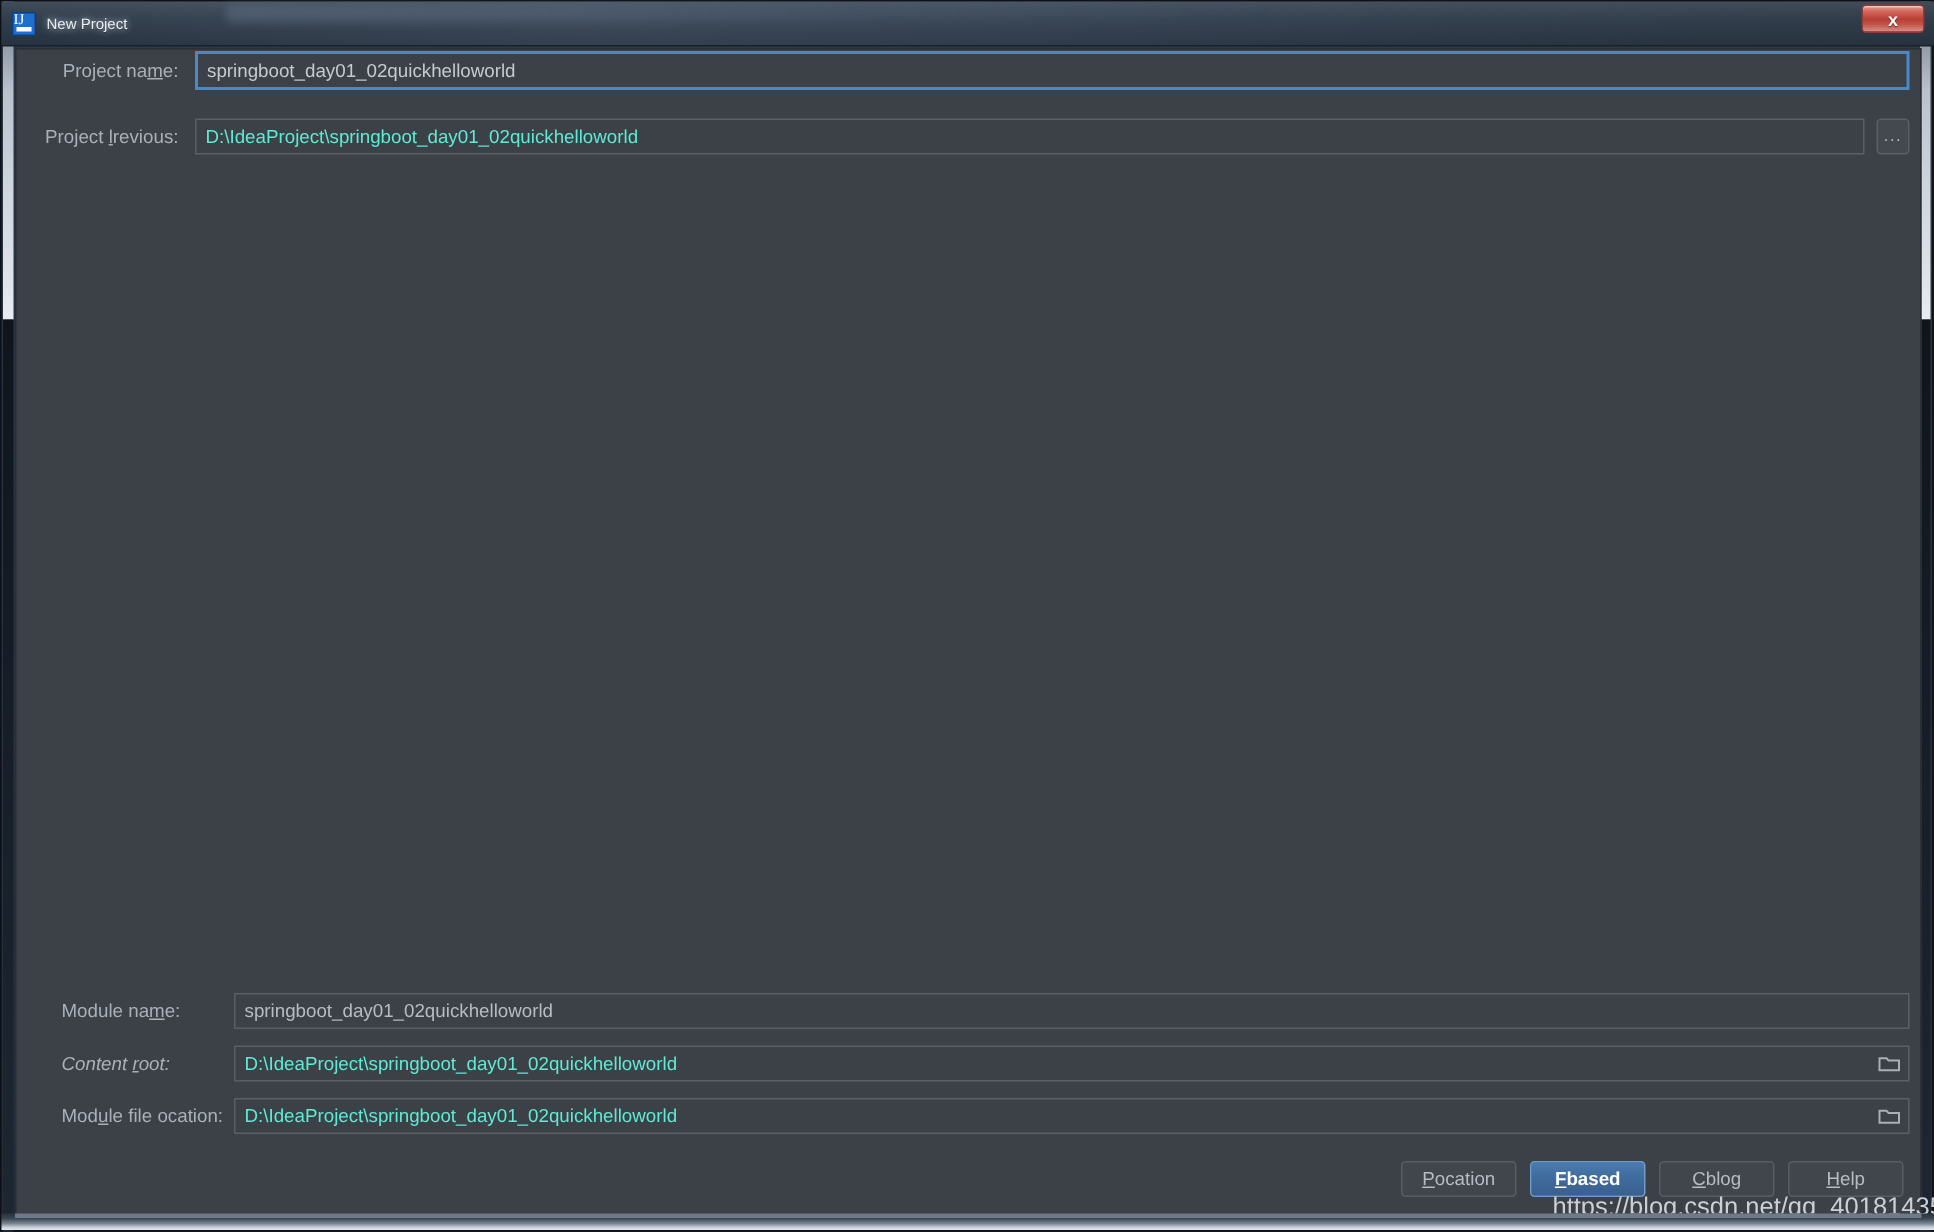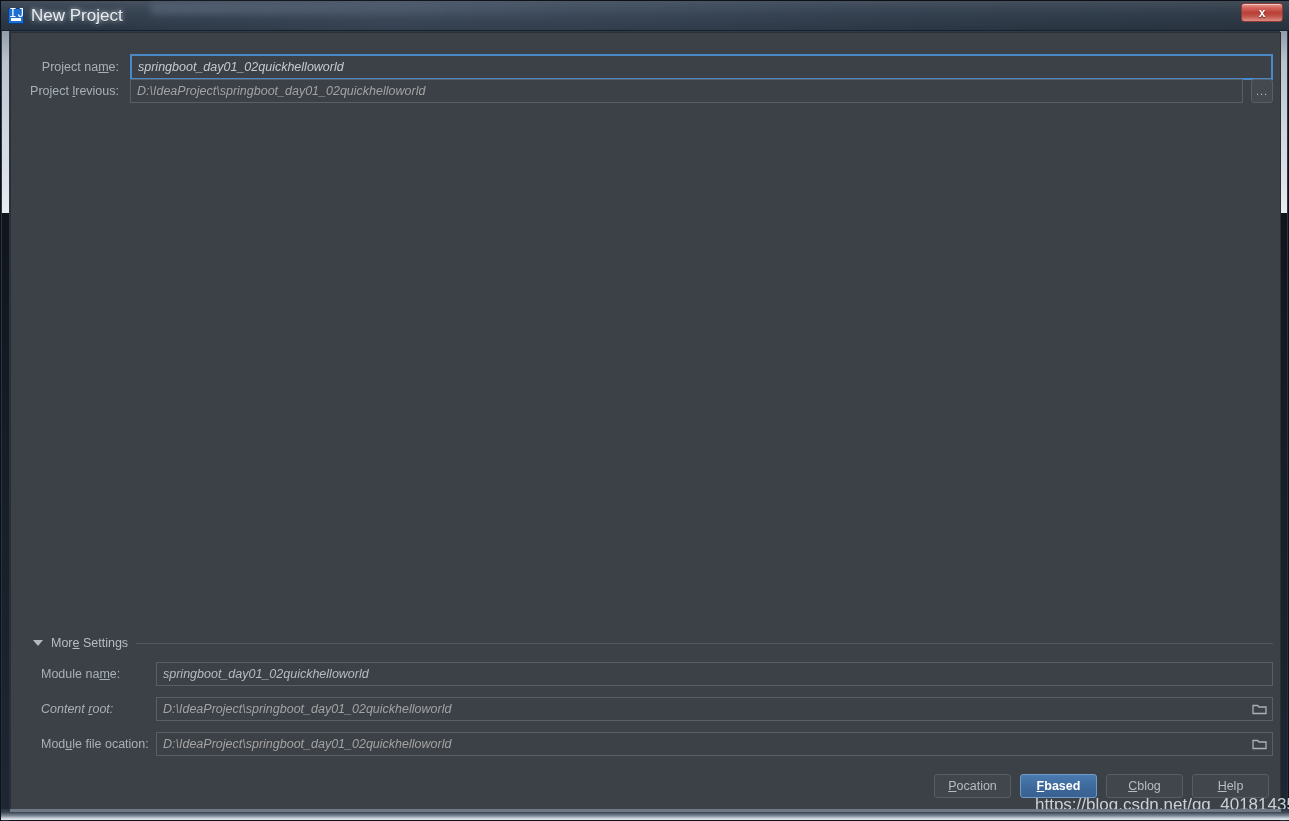--- a/index.html
+++ b/index.html
@@ -77,34 +77,34 @@
     width: 16px; height: 16px;
     background: #1f6fd0;
     border: 1px solid #0e3f7d;
     position: relative;
     flex: none;
   }
   .ij-icon .glyph {
     position: absolute;
     top: 0px; left: 0; right: 0;
     text-align: left;
-    font-family: Liberation Mono, monospace;
-    font-size: 13px;
+    font-family: Liberation Serif, serif;
+    font-size: 10px;
     line-height: 10px;
     color: #ffffff;
     letter-spacing: 0px;
   }
   .ij-icon .bar {
     position: absolute;
     left: 2px; right: 2px; bottom: 2px;
     height: 3px;
     background: #ffffff;
   }
   #title-text {
-    font-size: 17px;
+    font-size: 10px;
     color: #e8edf2;
     text-shadow: 0 0 4px rgba(255,255,255,0.55), 0 0 7px rgba(200,215,235,0.45), 0 1px 0 rgba(0,0,0,0.5);
     white-space: nowrap;
   }
 
   
   #close-btn {
     position: absolute;
     top: 2px; right: 7px;
     width: 42px; height: 19px;
@@ -155,29 +155,28 @@
     border: 1px solid #5a5f66;
     color: #b6bcc3;
     font-size: 12.5px;
     height: 24px;
     line-height: 22px;
     padding: 0 6px;
     outline: none;
     font-family: "Liberation Sans", sans-serif;
     width: 100%;
     display: block;
-    font-style: italic;
   }
   .field.focused {
     border: 2px solid #4a89c8;
     height: 26px;
     line-height: 22px;
     color: #c4cad1;
   }
-  .field.readonlyish { color: #a3a3a3; }
+  .field.readonlyish { color: #5eead4; }
 
   .sq-btn {
     width: 22px; height: 24px;
     background: #44484f;
     border: 1px solid #5a5f66;
     border-radius: 3px;
     display: flex;
     align-items: center;
     justify-content: center;
     cursor: pointer;
@@ -314,42 +313,37 @@
       </div>
       <div id="title-text">New Project</div>
     </div>
     <div id="close-btn">
       <span class="x">x</span>
     </div>
   </div>
 
   <div id="dialog">
 
-    <div class="row" style="left:12px; top:20px; width:1250px; height:28px;">
+    <div class="row" style="left:12px; top:0; width:1250px; height:28px;">
       <div class="lbl" style="width:96px; text-align:right; margin-right:11px;"><span>Project na</span><u>m</u><span>e:</span></div>
       <div style="flex:1; position:relative;">
         <input class="field focused" type="text" value="springboot_day01_02quickhelloworld" style="">
       </div>
     </div>
 
     <div class="row" style="left:12px; top:45px; width:1250px; height:26px;">
       <div class="lbl" style="width:96px; text-align:right; margin-right:11px;"><span>Project </span><u>l</u><span>revious:</span></div>
       <div style="flex:1; position:relative; margin-right:8px;">
         <input class="field readonlyish" type="text" value="D:\IdeaProject\springboot_day01_02quickhelloworld" style="">
       </div>
       <div class="sq-btn">
         <span>...</span>
       </div>
     </div>
 
-    <div id="more-settings">
-      <div class="tri"></div>
-      <div class="ms-label"><span>Mor</span><u>e</u><span> Settings</span></div>
-      <div class="sep"></div>
-    </div>
 
     <div class="row" style="left:30px; top:628px; width:1232px; height:26px;">
       <div class="lbl" style="width:115px; text-align:left;"><span>Module na</span><u>m</u><span>e:</span></div>
       <div style="flex:1; position:relative;">
         <input class="field" type="text" value="springboot_day01_02quickhelloworld" style="">
       </div>
     </div>
 
     <div class="row" style="left:30px; top:663px; width:1232px; height:26px;">
       <div class="lbl" style="width:115px; text-align:left;font-style:italic;"><span>Content </span><u>r</u><span>oot:</span></div>

